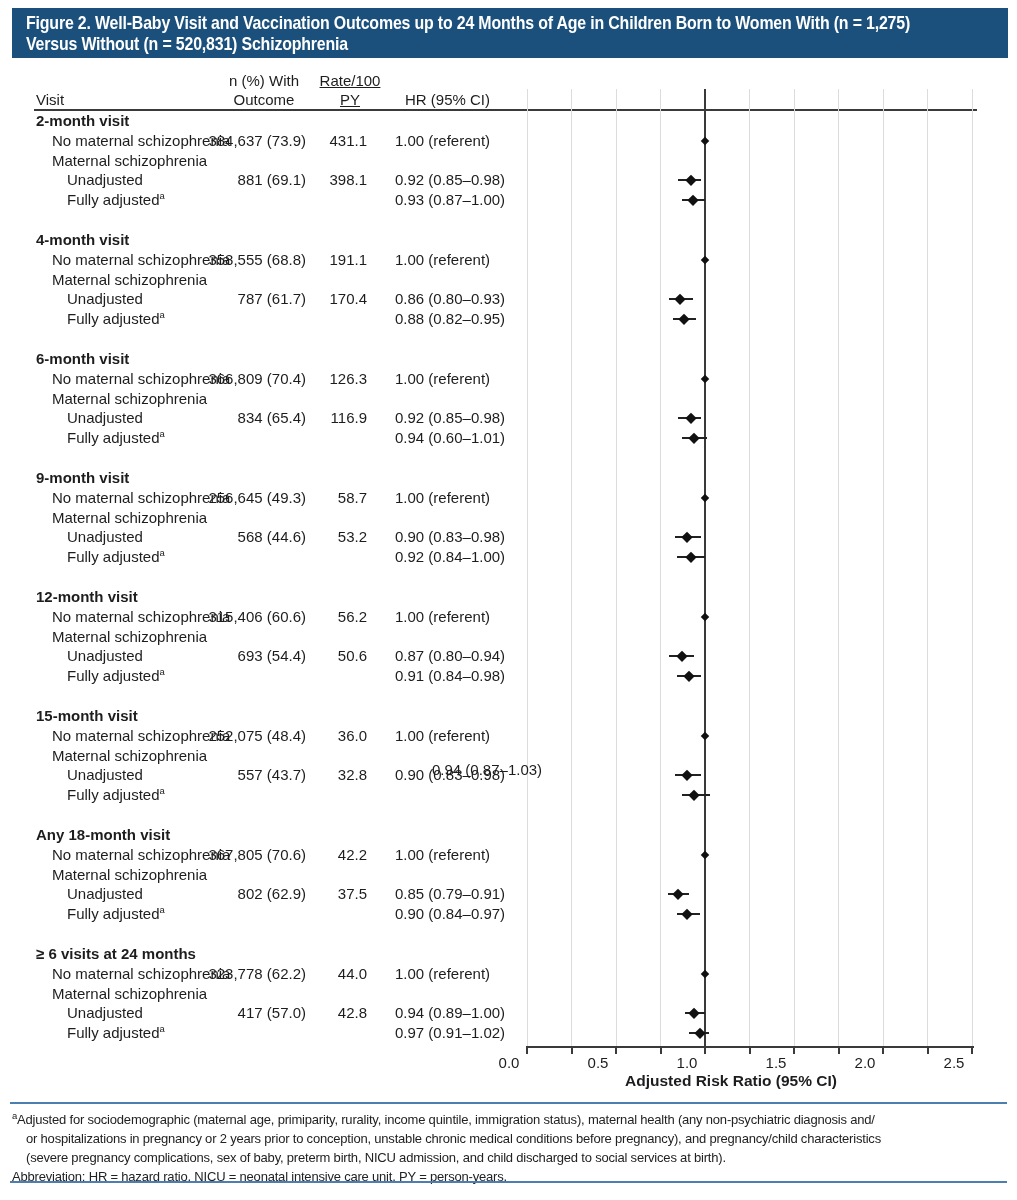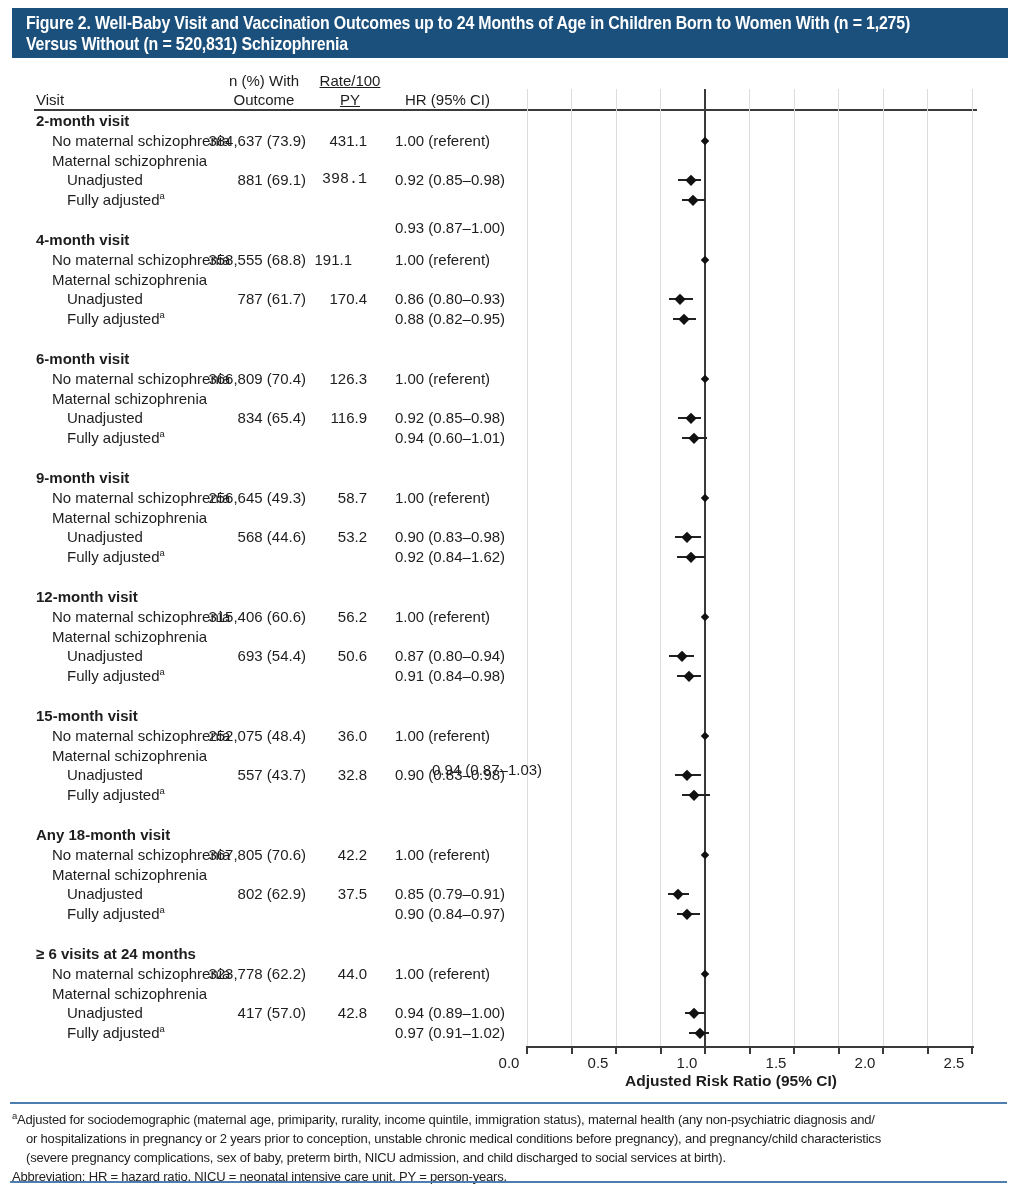--- a/index.html
+++ b/index.html
@@ -124,28 +124,28 @@
 
   <div class="abs" id="rows-layer" style="left:0;top:0;width:1017px;height:1200px;">
       <div class="abs row-text bold" style="left: 36px; top: 111px; text-align: center;">2-month visit</div>
       <div class="abs row-text" style="left: 52px; top: 130.8px;">No maternal schizophrenia</div>
       <div class="abs row-text num" style="left: 146px; top: 130.8px; width: 160px;">384,637 (73.9)</div>
       <div class="abs row-text num" style="left: 267px; top: 130.8px; width: 100px;">431.1</div>
       <div class="abs row-text" style="left: 395px; top: 130.8px;">1.00 (referent)</div>
       <div class="abs row-text" style="left: 52px; top: 150.6px;">Maternal schizophrenia</div>
       <div class="abs row-text" style="left: 67px; top: 170.4px;">Unadjusted</div>
       <div class="abs row-text num" style="left: 146px; top: 170.4px; width: 160px;">881 (69.1)</div>
-      <div class="abs row-text num" style="left: 267px; top: 170.4px; width: 100px; font-family: Liberation Mono, monospace;">398.1</div>
+      <div class="abs row-text num" style="left: 267px; top: 170.4px; width: 100px;">398.1</div>
       <div class="abs row-text" style="left: 395px; top: 170.4px;">0.92 (0.85–0.98)</div>
       <div class="abs row-text" style="left: 67px; top: 190.2px;">Fully adjusted<sup>a</sup></div>
-      <div class="abs row-text" style="left: 395px; top: 190.2px; margin-top: 28px;">0.93 (0.87–1.00)</div>
+      <div class="abs row-text" style="left: 395px; top: 190.2px;">0.93 (0.87–1.00)</div>
       <div class="abs row-text bold" style="left: 36px; top: 230px;">4-month visit</div>
       <div class="abs row-text" style="left: 52px; top: 249.8px;">No maternal schizophrenia</div>
       <div class="abs row-text num" style="left: 146px; top: 249.8px; width: 160px;">358,555 (68.8)</div>
-      <div class="abs row-text num" style="left: 252px; top: 249.8px; width: 100px;">191.1</div>
+      <div class="abs row-text num" style="left: 267px; top: 249.8px; width: 100px;">191.1</div>
       <div class="abs row-text" style="left: 395px; top: 249.8px;">1.00 (referent)</div>
       <div class="abs row-text" style="left: 52px; top: 269.6px;">Maternal schizophrenia</div>
       <div class="abs row-text" style="left: 67px; top: 289.4px;">Unadjusted</div>
       <div class="abs row-text num" style="left: 146px; top: 289.4px; width: 160px;">787 (61.7)</div>
       <div class="abs row-text num" style="left: 267px; top: 289.4px; width: 100px;">170.4</div>
       <div class="abs row-text" style="left: 395px; top: 289.4px;">0.86 (0.80–0.93)</div>
       <div class="abs row-text" style="left: 67px; top: 309.2px;">Fully adjusted<sup>a</sup></div>
       <div class="abs row-text" style="left: 395px; top: 309.2px;">0.88 (0.82–0.95)</div>
       <div class="abs row-text bold" style="left: 36px; top: 349px;">6-month visit</div>
       <div class="abs row-text" style="left: 52px; top: 368.8px;">No maternal schizophrenia</div>
@@ -163,21 +163,21 @@
       <div class="abs row-text" style="left: 52px; top: 487.8px;">No maternal schizophrenia</div>
       <div class="abs row-text num" style="left: 146px; top: 487.8px; width: 160px;">256,645 (49.3)</div>
       <div class="abs row-text num" style="left: 267px; top: 487.8px; width: 100px;">58.7</div>
       <div class="abs row-text" style="left: 395px; top: 487.8px;">1.00 (referent)</div>
       <div class="abs row-text" style="left: 52px; top: 507.6px;">Maternal schizophrenia</div>
       <div class="abs row-text" style="left: 67px; top: 527.4px;">Unadjusted</div>
       <div class="abs row-text num" style="left: 146px; top: 527.4px; width: 160px;">568 (44.6)</div>
       <div class="abs row-text num" style="left: 267px; top: 527.4px; width: 100px;">53.2</div>
       <div class="abs row-text" style="left: 395px; top: 527.4px;">0.90 (0.83–0.98)</div>
       <div class="abs row-text" style="left: 67px; top: 547.2px;">Fully adjusted<sup>a</sup></div>
-      <div class="abs row-text" style="left: 395px; top: 547.2px;">0.92 (0.84–1.62)</div>
+      <div class="abs row-text" style="left: 395px; top: 547.2px;">0.92 (0.84–1.00)</div>
       <div class="abs row-text bold" style="left: 36px; top: 587px;">12-month visit</div>
       <div class="abs row-text" style="left: 52px; top: 606.8px;">No maternal schizophrenia</div>
       <div class="abs row-text num" style="left: 146px; top: 606.8px; width: 160px;">315,406 (60.6)</div>
       <div class="abs row-text num" style="left: 267px; top: 606.8px; width: 100px;">56.2</div>
       <div class="abs row-text" style="left: 395px; top: 606.8px;">1.00 (referent)</div>
       <div class="abs row-text" style="left: 52px; top: 626.6px;">Maternal schizophrenia</div>
       <div class="abs row-text" style="left: 67px; top: 646.4px;">Unadjusted</div>
       <div class="abs row-text num" style="left: 146px; top: 646.4px; width: 160px;">693 (54.4)</div>
       <div class="abs row-text num" style="left: 267px; top: 646.4px; width: 100px;">50.6</div>
       <div class="abs row-text" style="left: 395px; top: 646.4px;">0.87 (0.80–0.94)</div>

